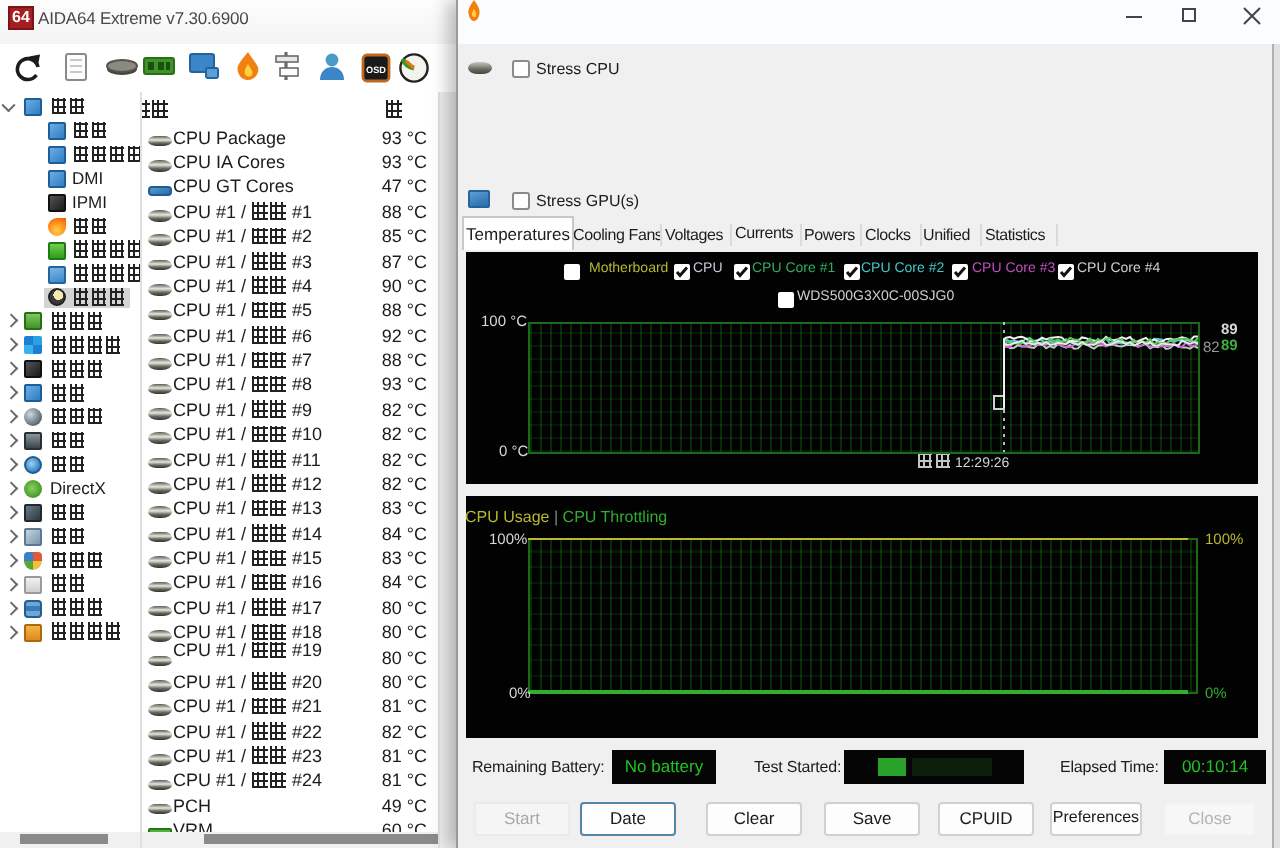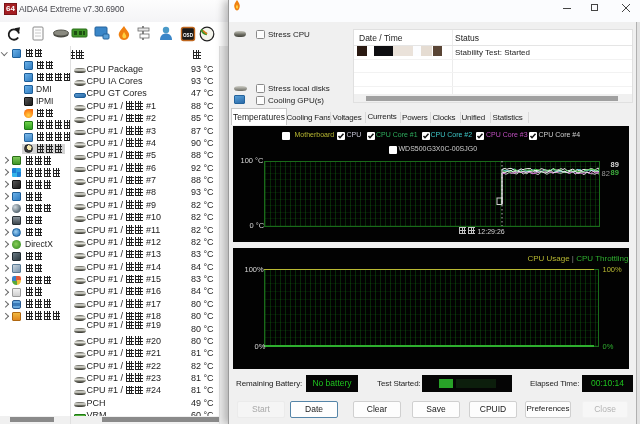--- a/index.html
+++ b/index.html
@@ -220,49 +220,26 @@
   <div class="abs" style="left:334px;top:8px;width:8px;height:1px;background:#444"></div>
   <div class="abs" style="left:362px;top:4px;width:7px;height:7px;border:1px solid #444"></div>
   <svg width="10" height="10" class="abs" style="left:392px;top:3px">
       <path d="M1 1 L9 9 M9 1 L1 9" stroke="#444" stroke-width="1"></path>
     </svg>
   <div class="abs t9" style="left:5px;top:27.8px;width:140px;height:13px">
       <span style="position:absolute;left:0;top:1px"><span style="display:inline-block;width:12px;height:6px;background:linear-gradient(180deg,#c8c8be 0%,#6a6a60 60%,#44443c 100%);border-radius:45%/60%"></span></span>
       <span style="position:absolute;left:22px;top:2px;width:9px;height:9px;background:#fdfdfd;border:1px solid #8a8a8a;border-radius:1.5px"></span>
       <span style="position:absolute;left:34px;top:2px;white-space:nowrap;font-size:8px">Stress CPU</span>
     </div>
-  <div class="abs t9" style="left:5px;top:81.9px;width:140px;height:13px">
-      <span style="position:absolute;left:0;top:1px"><span style="display:inline-block;width:13px;height:5px;background:linear-gradient(180deg,#d0d0c8 0%,#6a6a62 100%);border-radius:45%/60%"></span></span>
-      <span style="position:absolute;left:22px;top:2px;width:9px;height:9px;background:#fdfdfd;border:1px solid #8a8a8a;border-radius:1.5px"></span>
-      <span style="position:absolute;left:34px;top:2px;white-space:nowrap;font-size:8px">Stress local disks</span>
-    </div>
   <div class="abs t9" style="left:5px;top:94.4px;width:140px;height:13px">
       <span style="position:absolute;left:0;top:1px"><span style="display:inline-block;width:11px;height:9px;background:linear-gradient(160deg,#5aa0d8 0%,#2a6aa8 100%);border:1px solid #24639c;border-radius:1px"></span></span>
       <span style="position:absolute;left:22px;top:2px;width:9px;height:9px;background:#fdfdfd;border:1px solid #8a8a8a;border-radius:1.5px"></span>
-      <span style="position:absolute;left:34px;top:2px;white-space:nowrap;font-size:8px">Cooling GPU(s)</span>
+      <span style="position:absolute;left:34px;top:2px;white-space:nowrap;font-size:8px">Stress GPU(s)</span>
     </div>
 
-  <div class="abs" style="left:124px;top:29px;width:280px;height:74px;background:#fff;border:1px solid #e0e0e0">
-    <div class="abs" style="left:98px;top:0;width:1px;height:64px;background:#ececec"></div>
-    <span class="abs t9" style="left:5px;top:3px">Date / Time</span>
-    <span class="abs t9" style="left:101px;top:3px">Status</span>
-    <div class="abs" style="left:0;top:14.5px;width:278px;height:1px;background:#e5e5e5"></div>
-    <div class="abs" style="left:3px;top:16px;width:10px;height:10px;background:#2a1a12"></div>
-    <div class="abs" style="left:20px;top:16px;width:19px;height:10px;background:#0d0d10"></div>
-    <div class="abs" style="left:39px;top:16px;width:20px;height:10px;background:#eae2da"></div>
-    <div class="abs" style="left:59px;top:16px;width:8px;height:10px;background:#fcfdff"></div>
-    <div class="abs" style="left:67px;top:16px;width:11px;height:10px;background:#e5dcd2"></div>
-    <div class="abs" style="left:79px;top:16px;width:9px;height:10px;background:#5a4535"></div>
-    <span class="abs" style="left:101px;top:17.5px;font-size:8px;color:#1c1c1c">Stability Test: Started</span>
-    <div class="abs" style="left:0;top:28.5px;width:278px;height:1px;background:#f2f2f2"></div>
-    <div class="abs" style="left:0;top:42px;width:278px;height:1px;background:#f2f2f2"></div>
-    <div class="abs" style="left:0;top:55.5px;width:278px;height:1px;background:#f2f2f2"></div>
-    <div class="abs" style="left:0;top:64px;width:278px;height:8px;background:#f0f0f0"></div>
-    <div class="abs" style="left:12px;top:65.5px;width:252px;height:5px;background:#a0a0a0"></div>
-  </div>
 
   <div class="abs" style="left:0;top:108px;width:412px;height:17px;font-size:8.5px;color:#1c1c1c">
     <span class="abs" style="left:57.5px;top:4.5px;font-size:8px;letter-spacing:-0.2px">Cooling Fans</span>
     <span class="abs" style="left:103.5px;top:4.5px;font-size:8px;letter-spacing:-0.2px">Voltages</span>
     <span class="abs" style="left:138.5px;top:4px;font-size:8px;letter-spacing:-0.2px">Currents</span>
     <span class="abs" style="left:173px;top:4.5px;font-size:8px;letter-spacing:-0.2px">Powers</span>
     <span class="abs" style="left:203.5px;top:4.5px;font-size:8px;letter-spacing:-0.2px">Clocks</span>
     <span class="abs" style="left:232.5px;top:4.5px;font-size:8px;letter-spacing:-0.2px">Unified</span>
     <span class="abs" style="left:263.5px;top:4.5px;font-size:8px;letter-spacing:-0.2px">Statistics</span>
     <span class="abs" style="left:100.5px;top:4px;width:1px;height:11px;background:#dadada"></span>
@@ -325,21 +302,21 @@
  <polyline points="270,44.6 270,45.0 272,45.4 274,45.5 276,46.0 278,45.4 280,46.0 282,43.1 284,44.5 286,46.0 288,45.1 290,45.9 292,43.4 294,44.5 296,43.8 298,44.7 300,44.8 302,43.0 304,43.7 306,43.9 308,45.9 310,45.5 312,43.5 314,45.6 316,43.4 318,45.0 320,43.4 322,43.0 324,45.8 326,43.7 328,43.7 330,46.1 332,45.8 334,43.9 336,46.1 338,44.7 340,45.2 342,43.7 344,46.0 346,45.2 348,46.1 350,45.9 352,44.0 354,44.2 356,43.5 358,43.5 360,43.2 362,44.0 364,44.9 366,43.0" fill="none" stroke="#55cc55" stroke-width="1"></polyline>
  <polyline points="270,45.6 270,46.4 272,46.4 274,45.6 276,45.0 278,44.3 280,46.0 282,45.5 284,46.3 286,45.3 288,46.3 290,45.0 292,46.4 294,46.2 296,45.4 298,45.7 300,46.1 302,44.8 304,45.7 306,46.4 308,45.0 310,46.4 312,46.1 314,46.5 316,45.2 318,44.5 320,46.4 322,46.4 324,45.5 326,44.5 328,44.8 330,46.0 332,45.1 334,46.8 336,45.8 338,44.8 340,46.0 342,45.2 344,46.7 346,46.7 348,45.6 350,46.0 352,46.1 354,46.4 356,46.8 358,44.4 360,45.2 362,45.9 364,45.1 366,45.8" fill="none" stroke="#e8e8e8" stroke-width="1"></polyline>
     </svg>
     <span class="abs" style="left:369px;top:42.5px;color:#9a9a9a;font-size:7.5px">82</span>
     <span class="abs" style="left:378px;top:34px;color:#d8d8d8;font-size:7.5px;font-weight:bold">89</span>
     <span class="abs" style="left:378px;top:41.5px;color:#3fae3f;font-size:7.5px;font-weight:bold">89</span>
     <span class="abs" style="left:226px;top:100.5px;color:#d4d4d4;font-size:7px"><i class="cj" style="width:7px;height:7.5px;--c:#c4c4c4"></i><i class="cj" style="width:7px;height:7.5px;--c:#c4c4c4"></i> 12:29:26</span>
   </div>
 
   <div class="abs" style="left:3.5px;top:248px;width:396px;height:120.5px;background:#020202">
-    <div class="abs" style="left:0;top:5.5px;width:396px;text-align:right;font-size:8px">
+    <div class="abs" style="left:0;top:5.5px;width:396px;text-align:left;font-size:8px">
       <span style="color:#b8b832">CPU Usage</span> <span style="color:#888">|</span> <span style="color:#2fae2f">CPU Throttling</span>
     </div>
     <div class="abs" style="left:31.5px;top:21px;width:335px;height:77.5px;
       background-image:repeating-linear-gradient(90deg,rgba(20,125,20,0.33) 0 1px,transparent 1px 5px),repeating-linear-gradient(0deg,rgba(20,115,20,0.18) 0 1px,transparent 1px 7.75px);
       border:1px solid #1a6a1a"></div>
     <div class="abs" style="left:31.5px;top:20.5px;width:330px;height:1.5px;background:#b8b832"></div>
     <div class="abs" style="left:31.5px;top:97px;width:330px;height:1.5px;background:#2fae2f"></div>
     <span class="abs" style="left:12px;top:16.5px;color:#d8d8d8;font-size:7.5px">100%</span>
     <span class="abs" style="left:22px;top:93.5px;color:#d8d8d8;font-size:7.5px">0%</span>
     <span class="abs" style="left:370px;top:16.5px;color:#b8b832;font-size:7.5px">100%</span>

